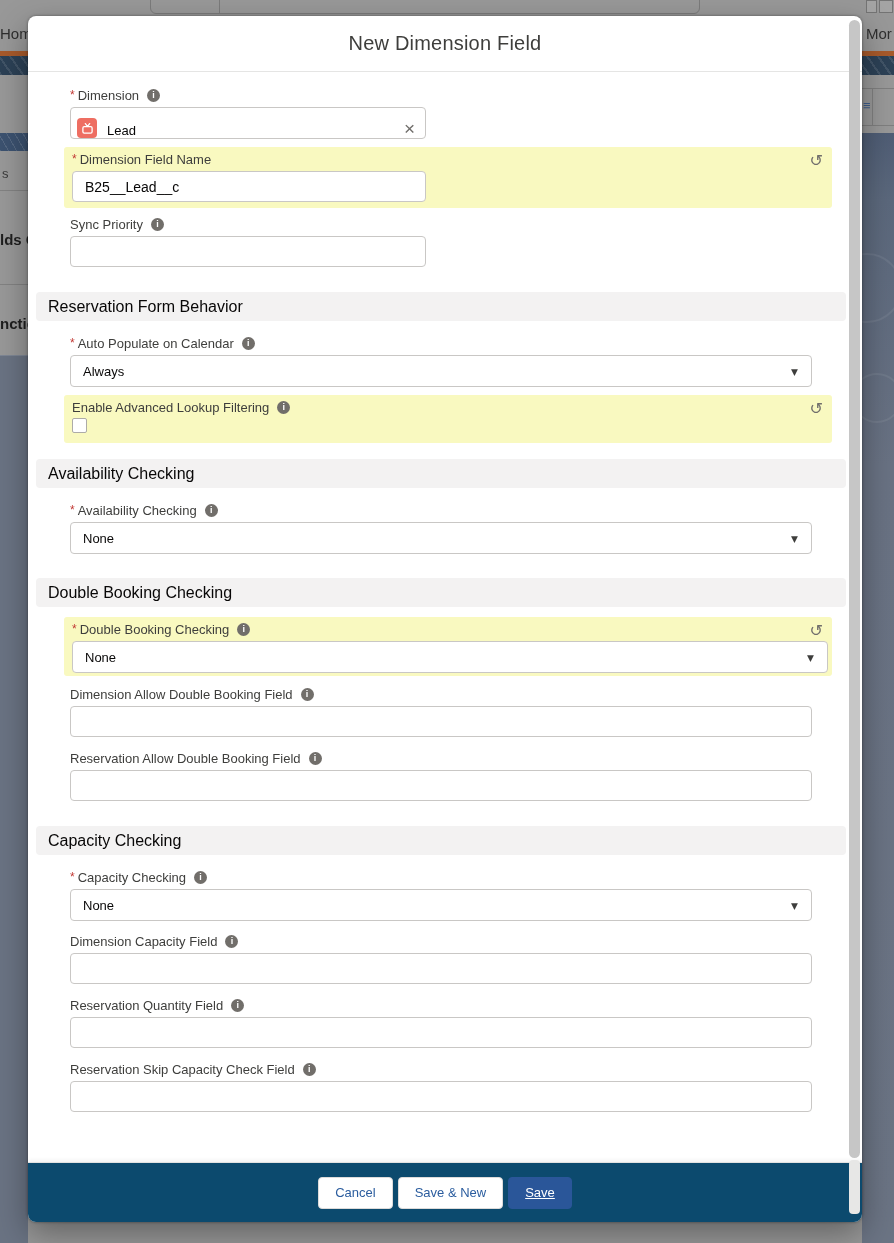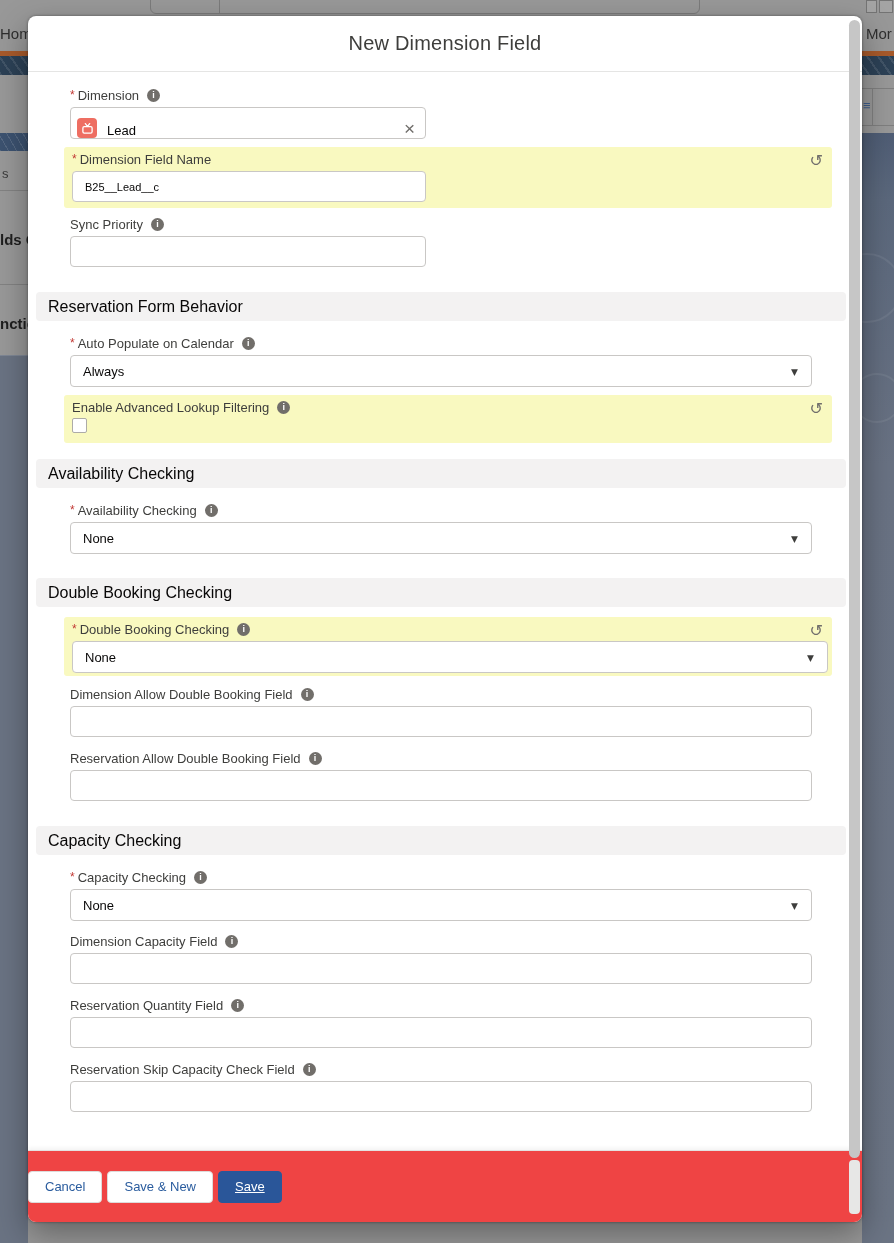--- a/index.html
+++ b/index.html
@@ -45,21 +45,21 @@
   .sec-bar { margin:0 16px 0 8px; height:29px; background:#f3f2f2; border-radius:4px;
     display:flex; align-items:center; padding-left:12px; font-size:16px; color:#080707; }
 
   .field-row { margin-left:42px; margin-right:50px; }
   .lbl { display:flex; align-items:center; line-height:13px; font-size:13px; color:#3e3e3c; margin-bottom:5px; }
   .req { color:#c23934; margin-right:3px; font-size:12px; }
   .info-ic { width:13px; height:13px; margin-left:8px; border-radius:50%; background:#716e6a; color:#fff;
     font-size:9px; font-weight:bold; font-style:normal; display:inline-flex; align-items:center; justify-content:center; flex:0 0 auto; }
 
   .tbox { height:31px; border:1px solid #c9c7c5; border-radius:4px; background:#fff; width:100%;
-    font-size:11px; color:#080707; padding:0 12px; font-family:inherit; outline:none; }
+    font-size:14px; color:#080707; padding:0 12px; font-family:inherit; outline:none; }
   .tbox.narrow { width:356px; }
 
   .combo { position:relative; height:32px; border:1px solid #c9c7c5; border-radius:4px; background:#fff;
     display:flex; align-items:center; padding:0 34px 0 12px; font-size:13px; color:#080707; cursor:default; }
   .combo .arrow { position:absolute; right:13px; top:11px; font-size:9px; color:#3e3e3c;
     font-family:"DejaVu Sans",sans-serif; }
 
   .pillbox { width:356px; height:32px; border:1px solid #c9c7c5; border-radius:4px; background:#fff;
     display:flex; align-items:flex-end; padding:0 10px 0 6px; }
   .lead-ic { width:20px; height:20px; border-radius:4px; background:#ee6e62; display:flex;
@@ -71,23 +71,23 @@
     padding:6px 4px 6px 8px; }
   .hl .lbl { margin-bottom:5px; }
   .hl .undo { position:absolute; top:4px; right:9px; font-size:16px; color:#706e6b;
     font-family:"DejaVu Sans",sans-serif; cursor:pointer; }
   .hl .tbox.narrow { width:354px; }
   .checkbox { width:15px; height:15px; background:#fff; border:1px solid #adaba8; border-radius:2px; }
 
   .mt14{margin-top:14px}.mt16{margin-top:16px}.mt15{margin-top:15px}.mt14b{margin-top:14px}
   .mt25{margin-top:25px}.mt24{margin-top:24px}.mt8{margin-top:8px}.mt10{margin-top:10px}.mt12{margin-top:12px}
 
-  .modal-footer { position:absolute; left:0; right:0; bottom:0; height:72px; background:#ef4444;
+  .modal-footer { position:absolute; left:0; right:0; bottom:0; height:60px; background:#0c4a6e;
     border-top:1px solid #e3e2e1; box-shadow:0 -2px 4px rgba(0,0,0,.05); border-radius:0 0 8px 8px;
-    display:flex; align-items:center; gap:5px; }
+    display:flex; align-items:center; justify-content:center; gap:5px; }
   .btn { height:32px; border-radius:4px; font-size:13px; font-family:inherit; display:flex;
     align-items:center; justify-content:center; cursor:pointer; }
   .btn.neutral { background:#fff; border:1px solid #dddbda; color:#2a5c9e; padding:0 16px; }
   .btn.brand { background:#2a5699; border:1px solid #2a5699; color:#fff; padding:0 16px;text-decoration:underline; }
 
   .scrollbar { position:absolute; top:4px; right:2px; width:11px; height:1198px; z-index:5; }
   .scroll-thumb { width:11px; height:1138px; background:#c6c6c6; border-radius:6px; }
   .scroll-rest { width:11px; height:54px; background:#e7e7e6; border-radius:4px; margin-top:2px; }
 </style>
 </head>

